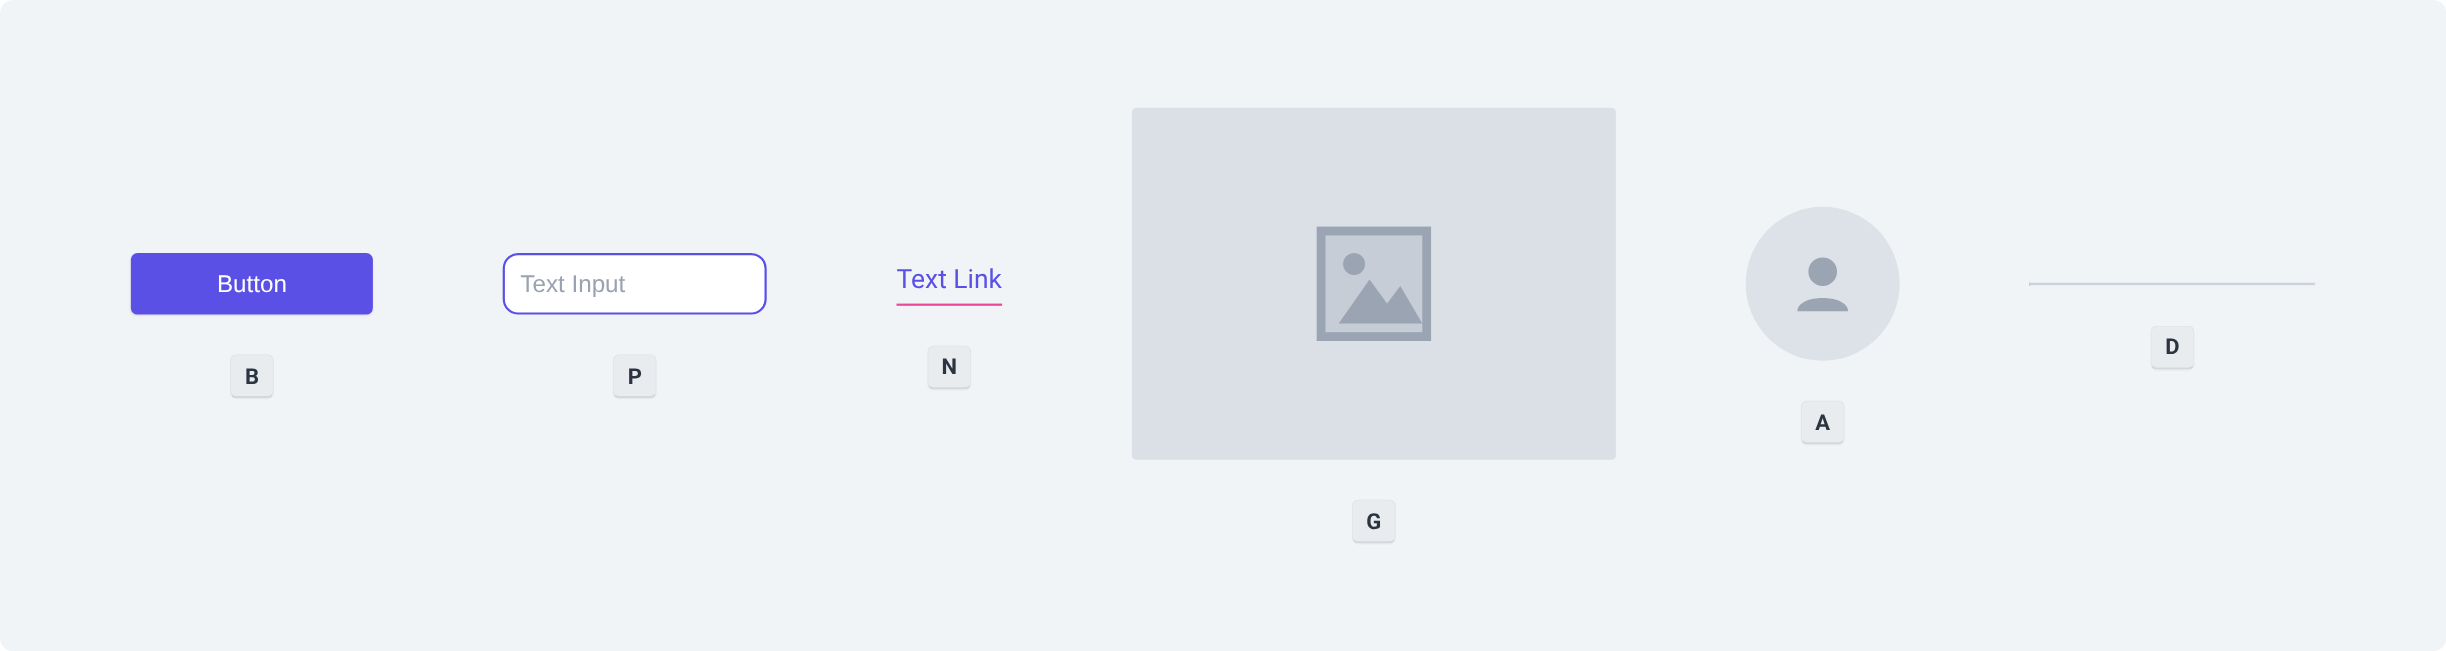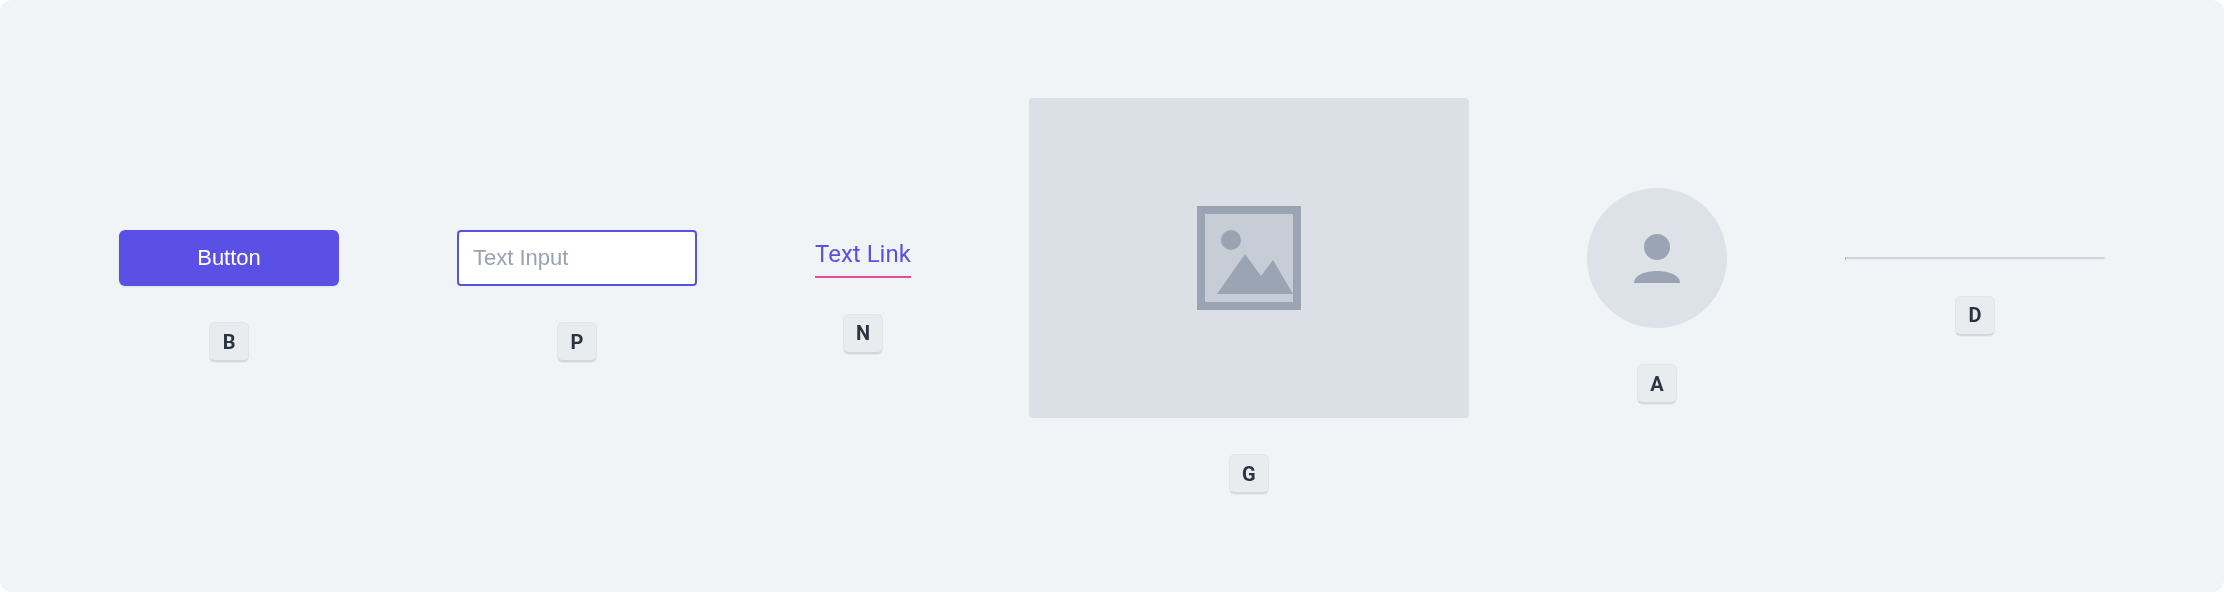--- a/index.html
+++ b/index.html
@@ -54,21 +54,21 @@
     font-weight: 500;
     cursor: pointer;
     box-shadow: 0 1px 2px rgba(0,0,0,0.08);
   }
 
   
   .text-input {
     height: 56px;
     width: 240px;
     border: 2px solid #5b50e6;
-    border-radius: 4px;
+    border-radius: 14px;
     background: #ffffff;
     font-size: 22px;
     padding: 0 14px;
     color: #0f766e;
     outline: none;
   }
   .text-input::placeholder {
     color: #9aa2b1;
   }
 

